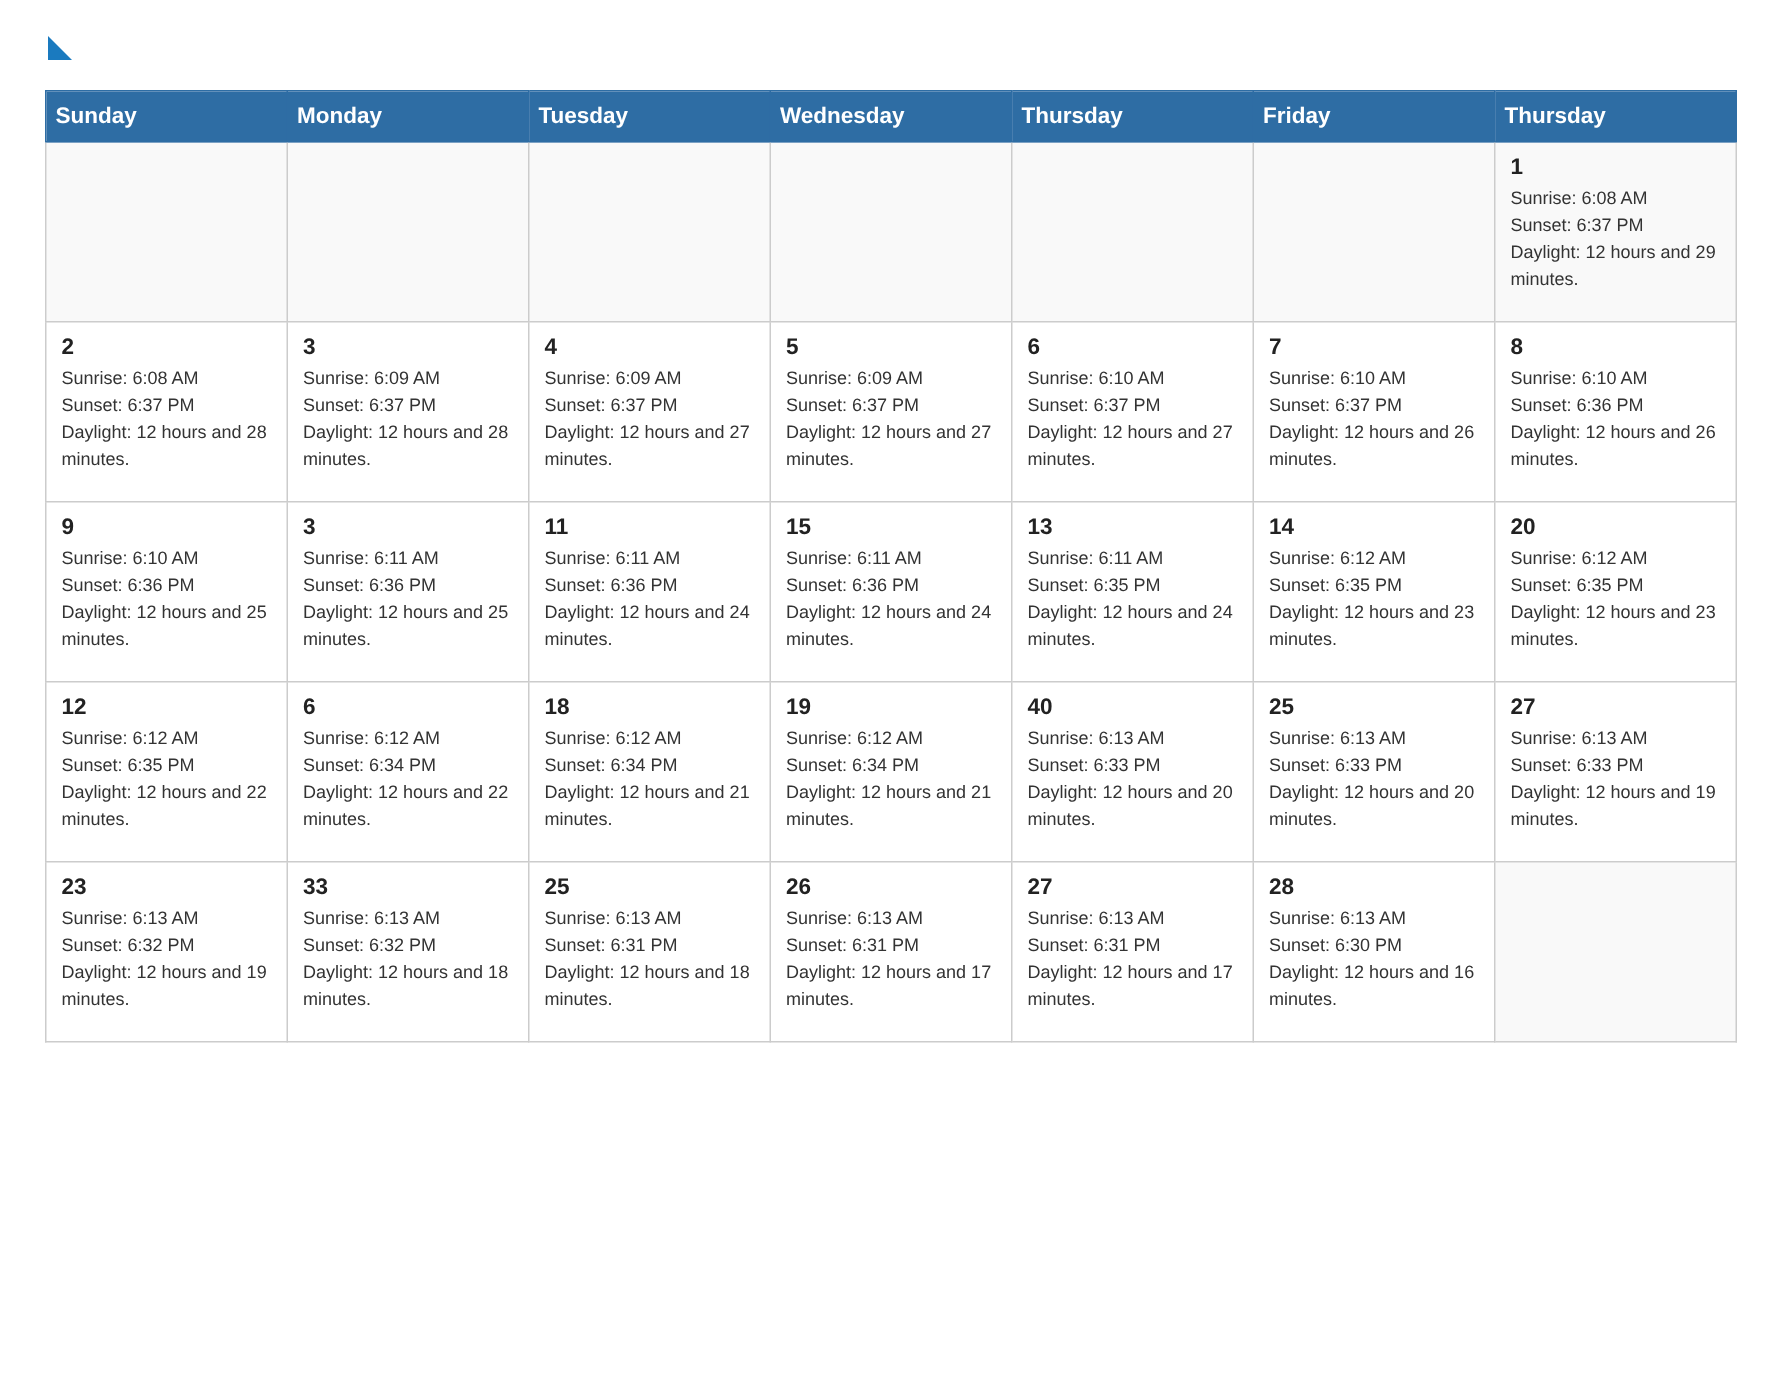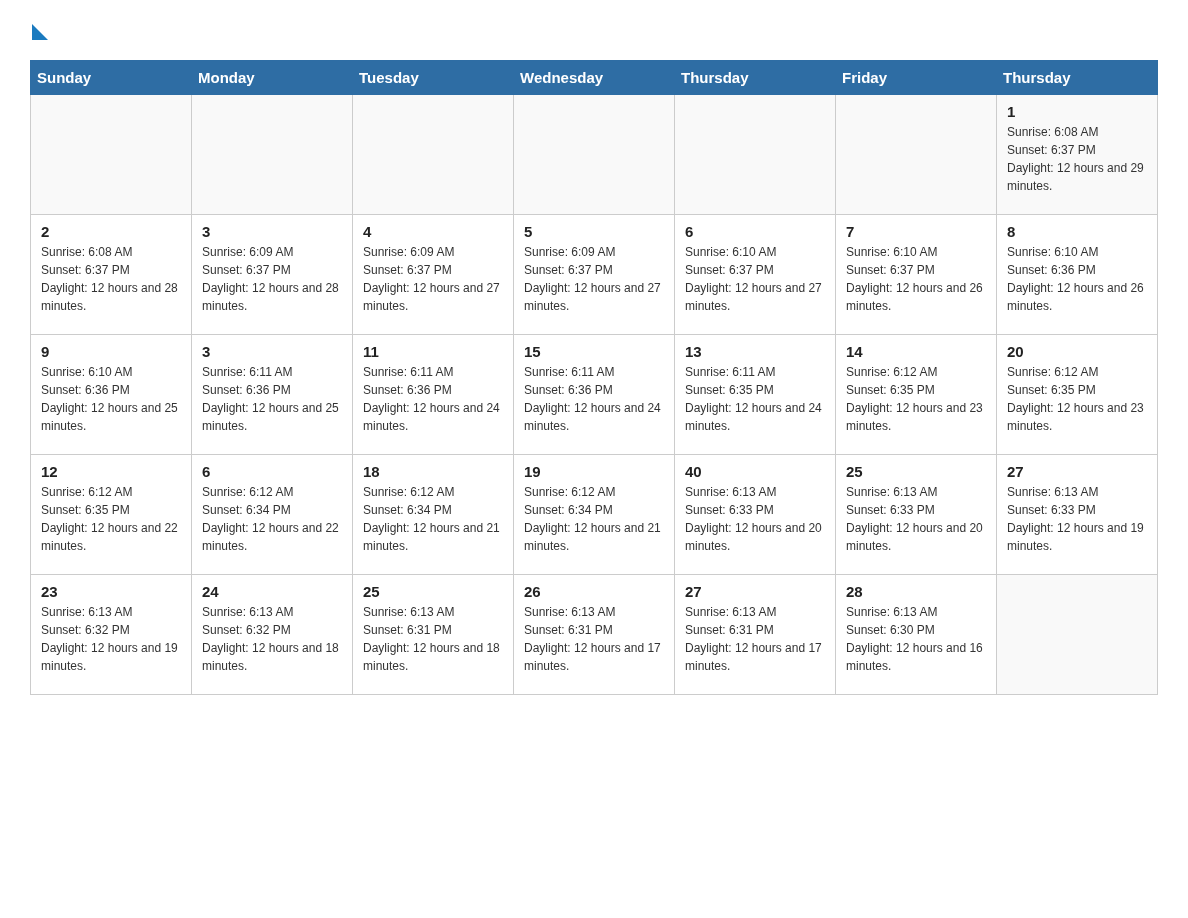--- a/index.html
+++ b/index.html
@@ -240,21 +240,21 @@
           <span class="day-number">27</span>
           <div class="day-info">Sunrise: 6:13 AM<br>Sunset: 6:33 PM<br>Daylight: 12 hours and 19 minutes.</div>
         </td>
       </tr>
       <tr>
         <td>
           <span class="day-number">23</span>
           <div class="day-info">Sunrise: 6:13 AM<br>Sunset: 6:32 PM<br>Daylight: 12 hours and 19 minutes.</div>
         </td>
         <td>
-          <span class="day-number">24</span>
+          <span class="day-number">33</span>
           <div class="day-info">Sunrise: 6:13 AM<br>Sunset: 6:32 PM<br>Daylight: 12 hours and 18 minutes.</div>
         </td>
         <td>
           <span class="day-number">25</span>
           <div class="day-info">Sunrise: 6:13 AM<br>Sunset: 6:31 PM<br>Daylight: 12 hours and 18 minutes.</div>
         </td>
         <td>
           <span class="day-number">26</span>
           <div class="day-info">Sunrise: 6:13 AM<br>Sunset: 6:31 PM<br>Daylight: 12 hours and 17 minutes.</div>
         </td>

